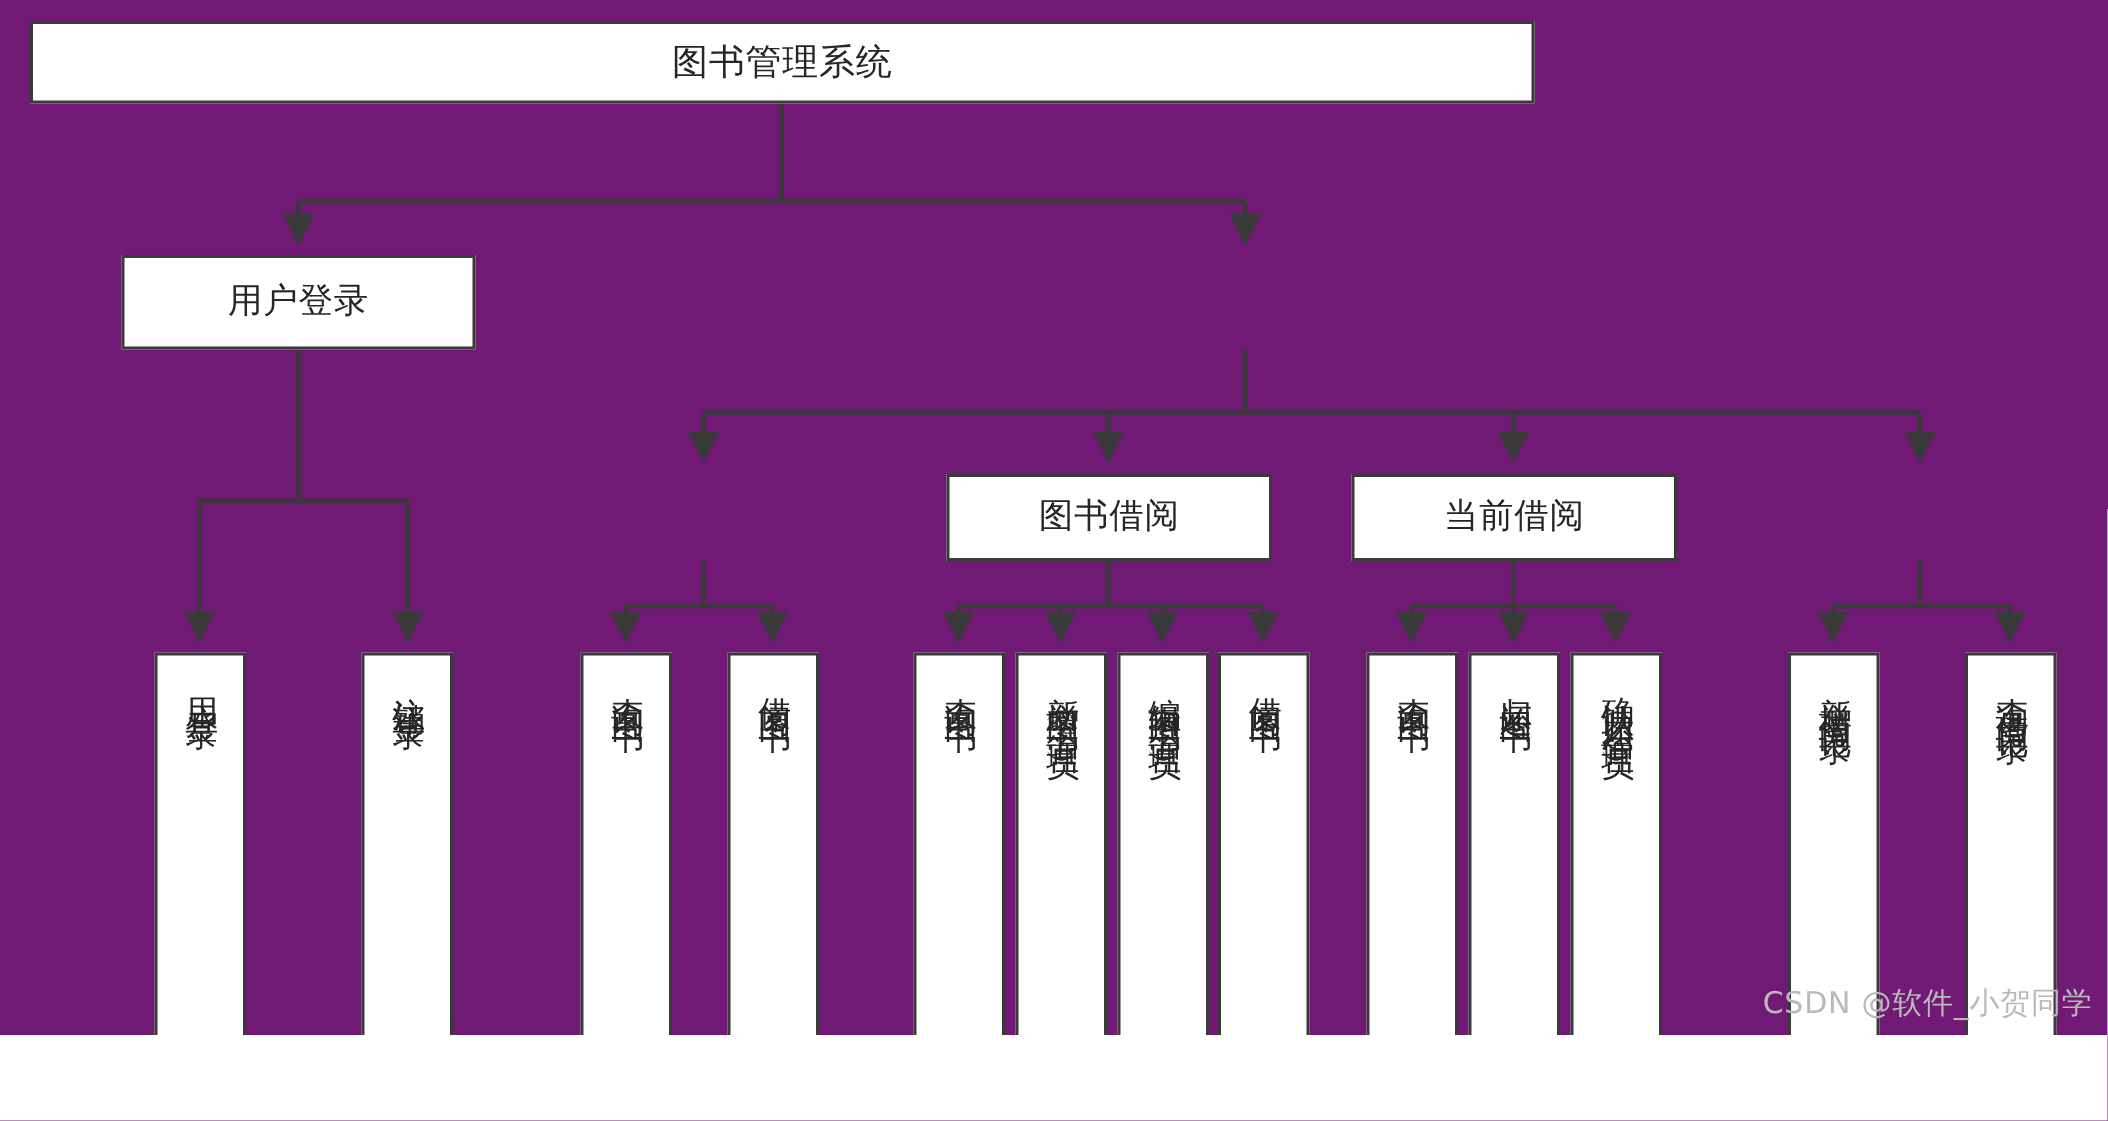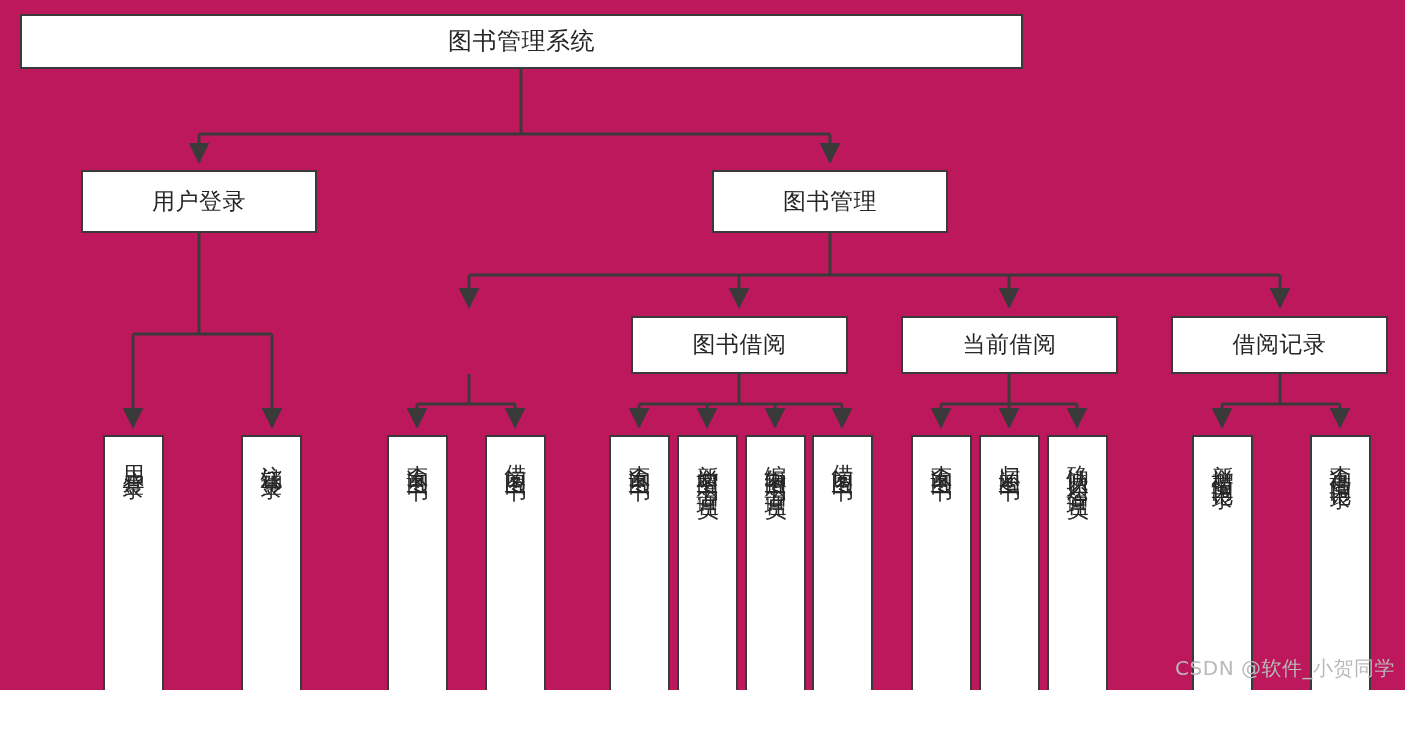--- a/index.html
+++ b/index.html
@@ -5,21 +5,21 @@
 <style>
   html,body{margin:0;padding:0;background:#ffffff;}
   body{
     font-family:"DejaVu Sans","Liberation Sans",sans-serif;
     color:#1a1a1a;
   }
   #canvas{
     position:relative;
     width:1405px;
     height:690px;
-    background:#be185d;
+    background:#701a75;
     overflow:hidden;
   }
   #edges{
     position:absolute;
     left:0;top:0;
     width:1405px;height:747px;
     pointer-events:none;
   }
   .node{
     position:absolute;
@@ -125,32 +125,26 @@
     </g>
   </svg>
 
   <div class="node h root" style="left:20px;top:14px;width:1003px;height:55px;">
     <span class="lbl">图书管理系统</span>
   </div>
 
   <div class="node h" style="left:81px;top:170px;width:236px;height:63px;">
     <span class="lbl">用户登录</span>
   </div>
-  <div class="node h" style="left:712px;top:170px;width:236px;height:63px;">
-    <span class="lbl">图书管理</span>
-  </div>
 
   <div class="node h" style="left:901px;top:316px;width:217px;height:58px;">
     <span class="lbl">当前借阅</span>
   </div>
   <div class="node h" style="left:631px;top:316px;width:217px;height:58px;">
     <span class="lbl">图书借阅</span>
-  </div>
-  <div class="node h" style="left:1171px;top:316px;width:217px;height:58px;">
-    <span class="lbl">借阅记录</span>
   </div>
 
   <div class="node v" style="left:103px;top:435px;width:61px;height:298px;">
     <span class="lbl">用户登录</span>
   </div>
   <div class="node v" style="left:241px;top:435px;width:61px;height:298px;">
     <span class="lbl">注销登录</span>
   </div>
 
   <div class="node v" style="left:387px;top:435px;width:61px;height:298px;">

